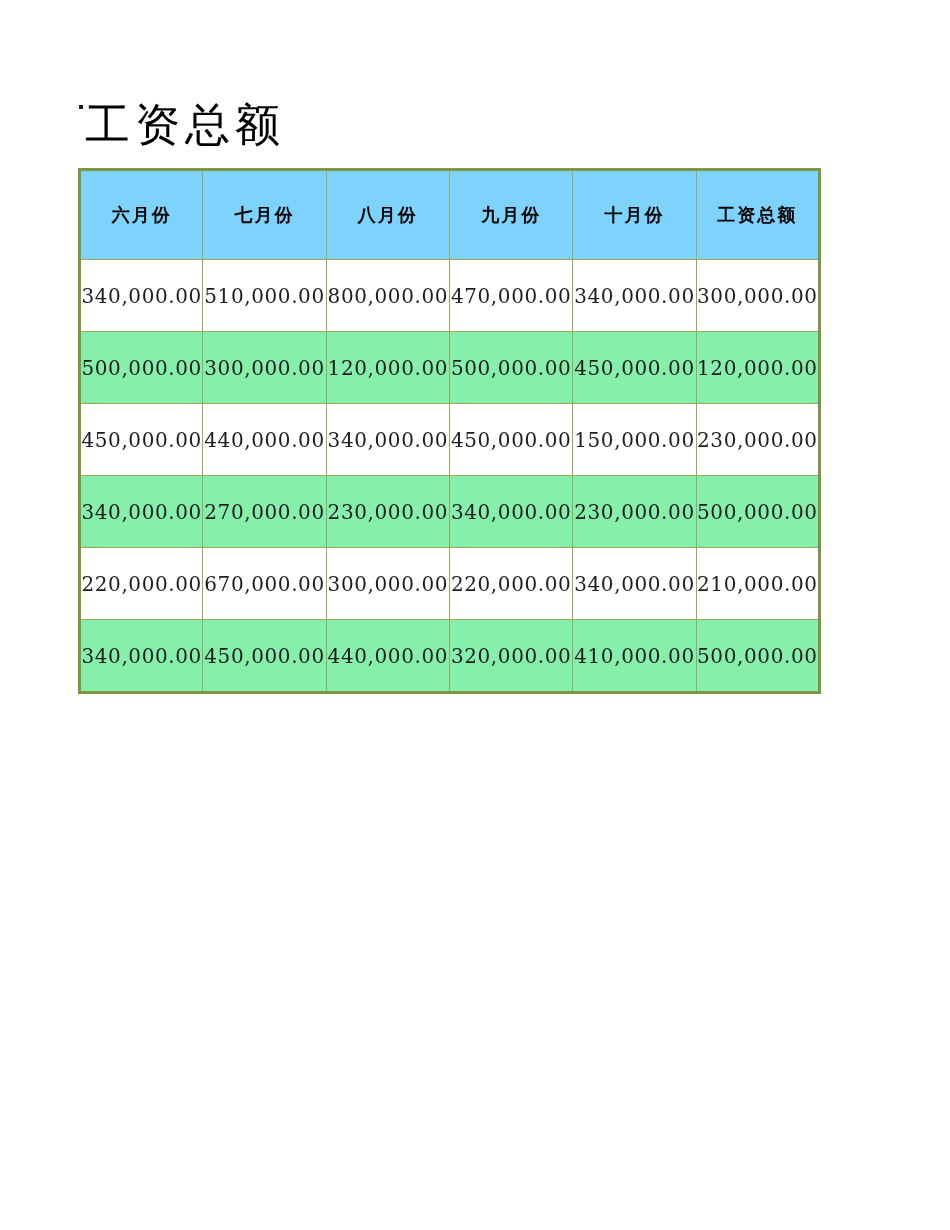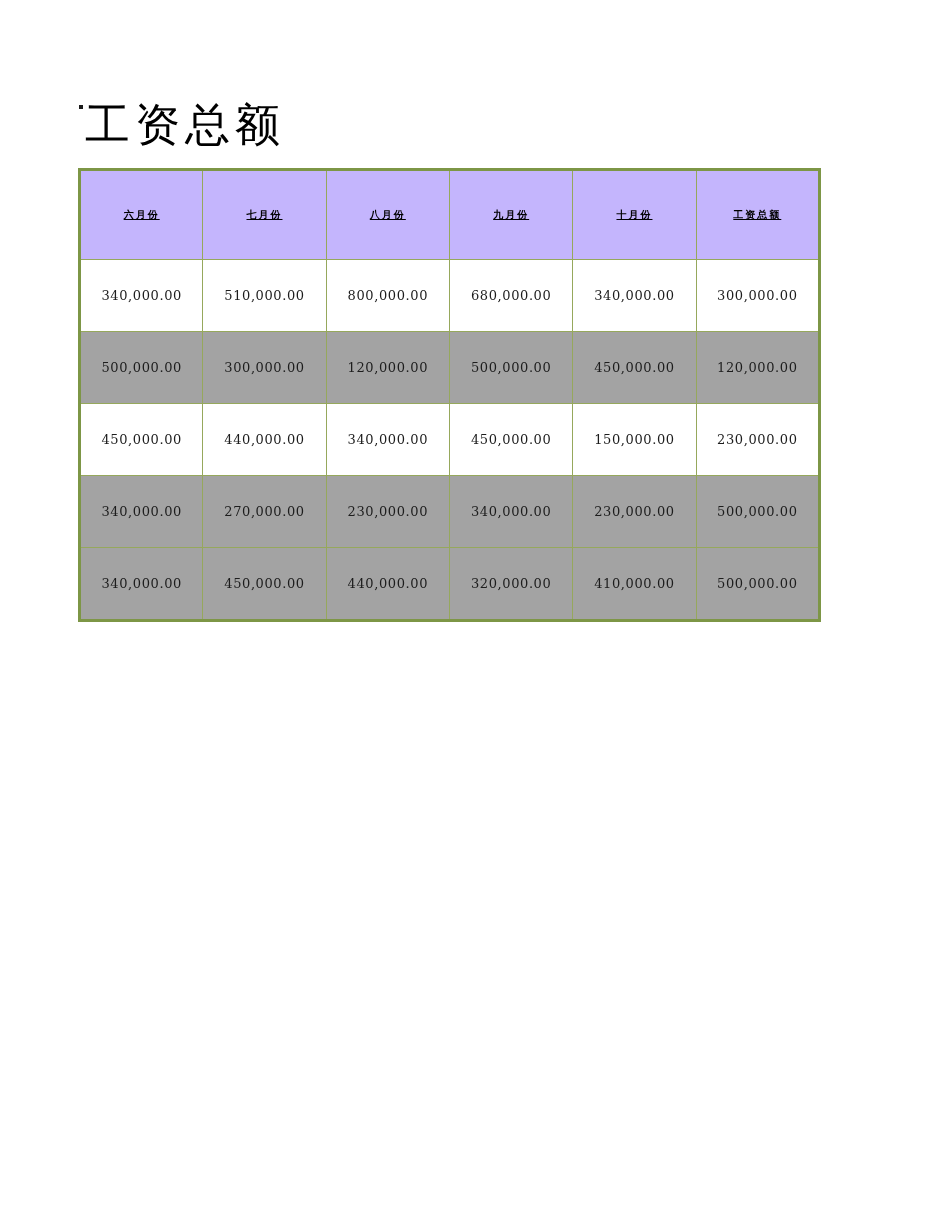--- a/index.html
+++ b/index.html
@@ -70,41 +70,40 @@
   }
   table.grid th,
   table.grid td {
     border: 1px solid #96a85c;
     text-align: center;
     vertical-align: middle;
     padding: 0;
   }
   table.grid th {
     height: 88px;
-    background: #c4b5fd;
+    background: #7dd3fc;
     color: #000000;
     font-family: "DejaVu Sans", "Liberation Sans", sans-serif;
-    font-size: 10px;
+    font-size: 18px;
     font-weight: bold;
     letter-spacing: 2px;
-    text-decoration: underline;
   }
   table.grid td {
     height: 71px;
     font-family: "DejaVu Serif", "Liberation Serif", serif;
-    font-size: 13px;
+    font-size: 20px;
     color: #1d1d1d;
     letter-spacing: 0.6px;
     white-space: nowrap;
   }
   table.grid tr.row-odd td {
     background: #ffffff;
   }
   table.grid tr.row-even td {
-    background: #a3a3a3;
+    background: #86efac;
   }
 </style>
 </head>
 <body>
 
 <div class="sheet">
 
   <div class="title-area">
     <span class="title-tick"></span>
     <div class="doc-title">工资总额</div>
@@ -128,21 +127,21 @@
           <th>九月份</th>
           <th>十月份</th>
           <th>工资总额</th>
         </tr>
       </thead>
       <tbody>
         <tr class="row-odd">
           <td>340,000.00</td>
           <td>510,000.00</td>
           <td>800,000.00</td>
-          <td>680,000.00</td>
+          <td>470,000.00</td>
           <td>340,000.00</td>
           <td>300,000.00</td>
         </tr>
         <tr class="row-even">
           <td>500,000.00</td>
           <td>300,000.00</td>
           <td>120,000.00</td>
           <td>500,000.00</td>
           <td>450,000.00</td>
           <td>120,000.00</td>
@@ -156,20 +155,28 @@
           <td>230,000.00</td>
         </tr>
         <tr class="row-even">
           <td>340,000.00</td>
           <td>270,000.00</td>
           <td>230,000.00</td>
           <td>340,000.00</td>
           <td>230,000.00</td>
           <td>500,000.00</td>
         </tr>
+        <tr class="row-odd">
+          <td>220,000.00</td>
+          <td>670,000.00</td>
+          <td>300,000.00</td>
+          <td>220,000.00</td>
+          <td>340,000.00</td>
+          <td>210,000.00</td>
+        </tr>
         <tr class="row-even">
           <td>340,000.00</td>
           <td>450,000.00</td>
           <td>440,000.00</td>
           <td>320,000.00</td>
           <td>410,000.00</td>
           <td>500,000.00</td>
         </tr>
       </tbody>
     </table>

